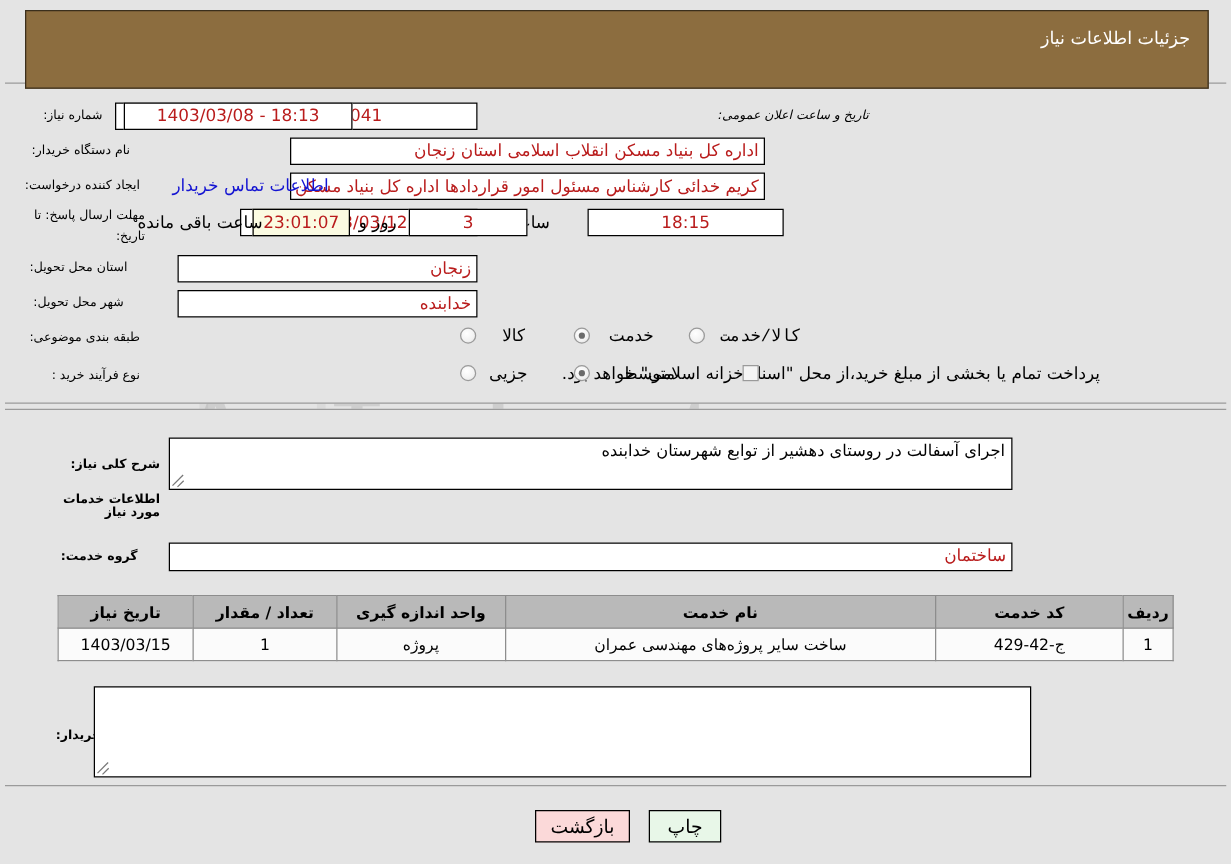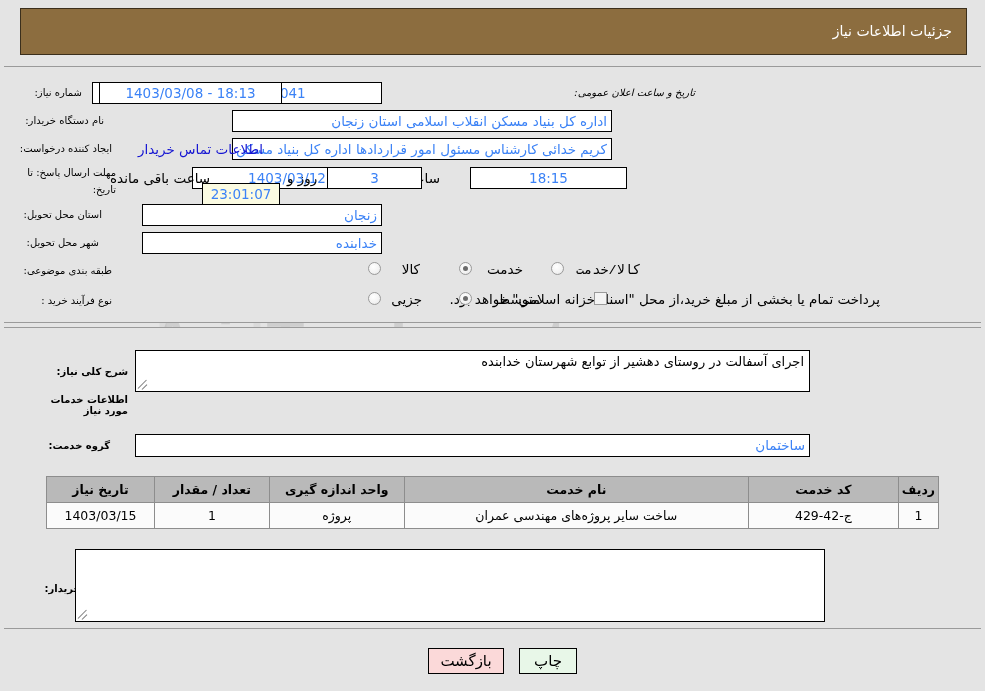--- a/index.html
+++ b/index.html
@@ -41,21 +41,21 @@
     position: absolute;
     left: 155px; top: 300px;
     width: 110px; height: 120px;
     opacity: 0.22;
   }
 
   
   #titlebar {
     position: absolute;
     left: 20px; top: 8px;
-    width: 947px; height: 47px;
+    width: 947px; height: 63px;
     background: #8c6d3f;
     border: 1px solid #3b2f1c;
     color: #ffffff;
     z-index: 10;
   }
   #titlebar .t {
     position: absolute;
     right: 14px; top: 14px;
     font-size: 14px;
     color: #fff;
@@ -83,21 +83,21 @@
     margin-left: 40px;
   }
   .fld {
     position: absolute;
     background: #ffffff;
     border: 1px solid #000000;
     font-size: 13.5px;
     line-height: 19px;
     padding: 1px 4px;
     text-align: center;
-    color: #3b82f6;
+    color: #b91c1c;
     overflow: hidden;
     white-space: nowrap;
     z-index: 12;
   }
   .fld.right { text-align: right; }
   .fld.cream { background: #fbfbe2; }
 
   .plain {
     position: absolute;
     font-size: 13.5px;
@@ -251,21 +251,21 @@
   <div class="lbl" style="right:873px; top:140px; width:110px;">ایجاد کننده درخواست:</div>
   <div class="fld right" style="right:373px; top:138px; left:232px; width:380px; height:22px;">کریم خدائی کارشناس مسئول امور قراردادها اداره کل بنیاد مسکن انقلاب اسلام</div>
   <a class="link plain" href="#" style="right:722px; left:178px; top:141px;">اطلاعات تماس خریدار</a>
 
   <div class="lbl" style="right:869px; top:164px; width:114px; line-height:17px;">مهلت ارسال پاسخ: تا تاریخ:</div>
   <div class="fld" style="right:603px; top:167px; width:190px; height:22px;">1403/03/12</div>
   <div class="plain" style="right:545px; top:170px;">ساعت</div>
   <div class="fld" style="right:358px; left:470px; top:167px; width:157px; height:22px;">18:15</div>
   <div class="fld" style="left:327px; top:167px; width:95px; height:22px;">3</div>
   <div class="plain" style="left:287px; top:170px;">روز و</div>
-  <div class="fld cream" style="left:202px; top:183px; width:78px; height:22px;">23:01:07</div>
+  <div class="fld cream" style="left:202px; top:167px; width:78px; height:22px;">23:01:07</div>
   <div class="plain" style="left:110px; top:170px;">ساعت باقی مانده</div>
 
   <div class="lbl" style="right:883px; top:206px; width:100px;">استان محل تحویل:</div>
   <div class="fld right" style="right:603px; top:204px; width:240px; height:22px;">زنجان</div>
 
   <div class="lbl" style="right:886px; top:234px; width:97px;">شهر محل تحویل:</div>
   <div class="fld right" style="right:603px; top:232px; width:240px; height:22px;">خدابنده</div>
 
   <div class="lbl" style="right:873px; top:262px; width:110px;">طبقه بندی موضوعی:</div>
 

